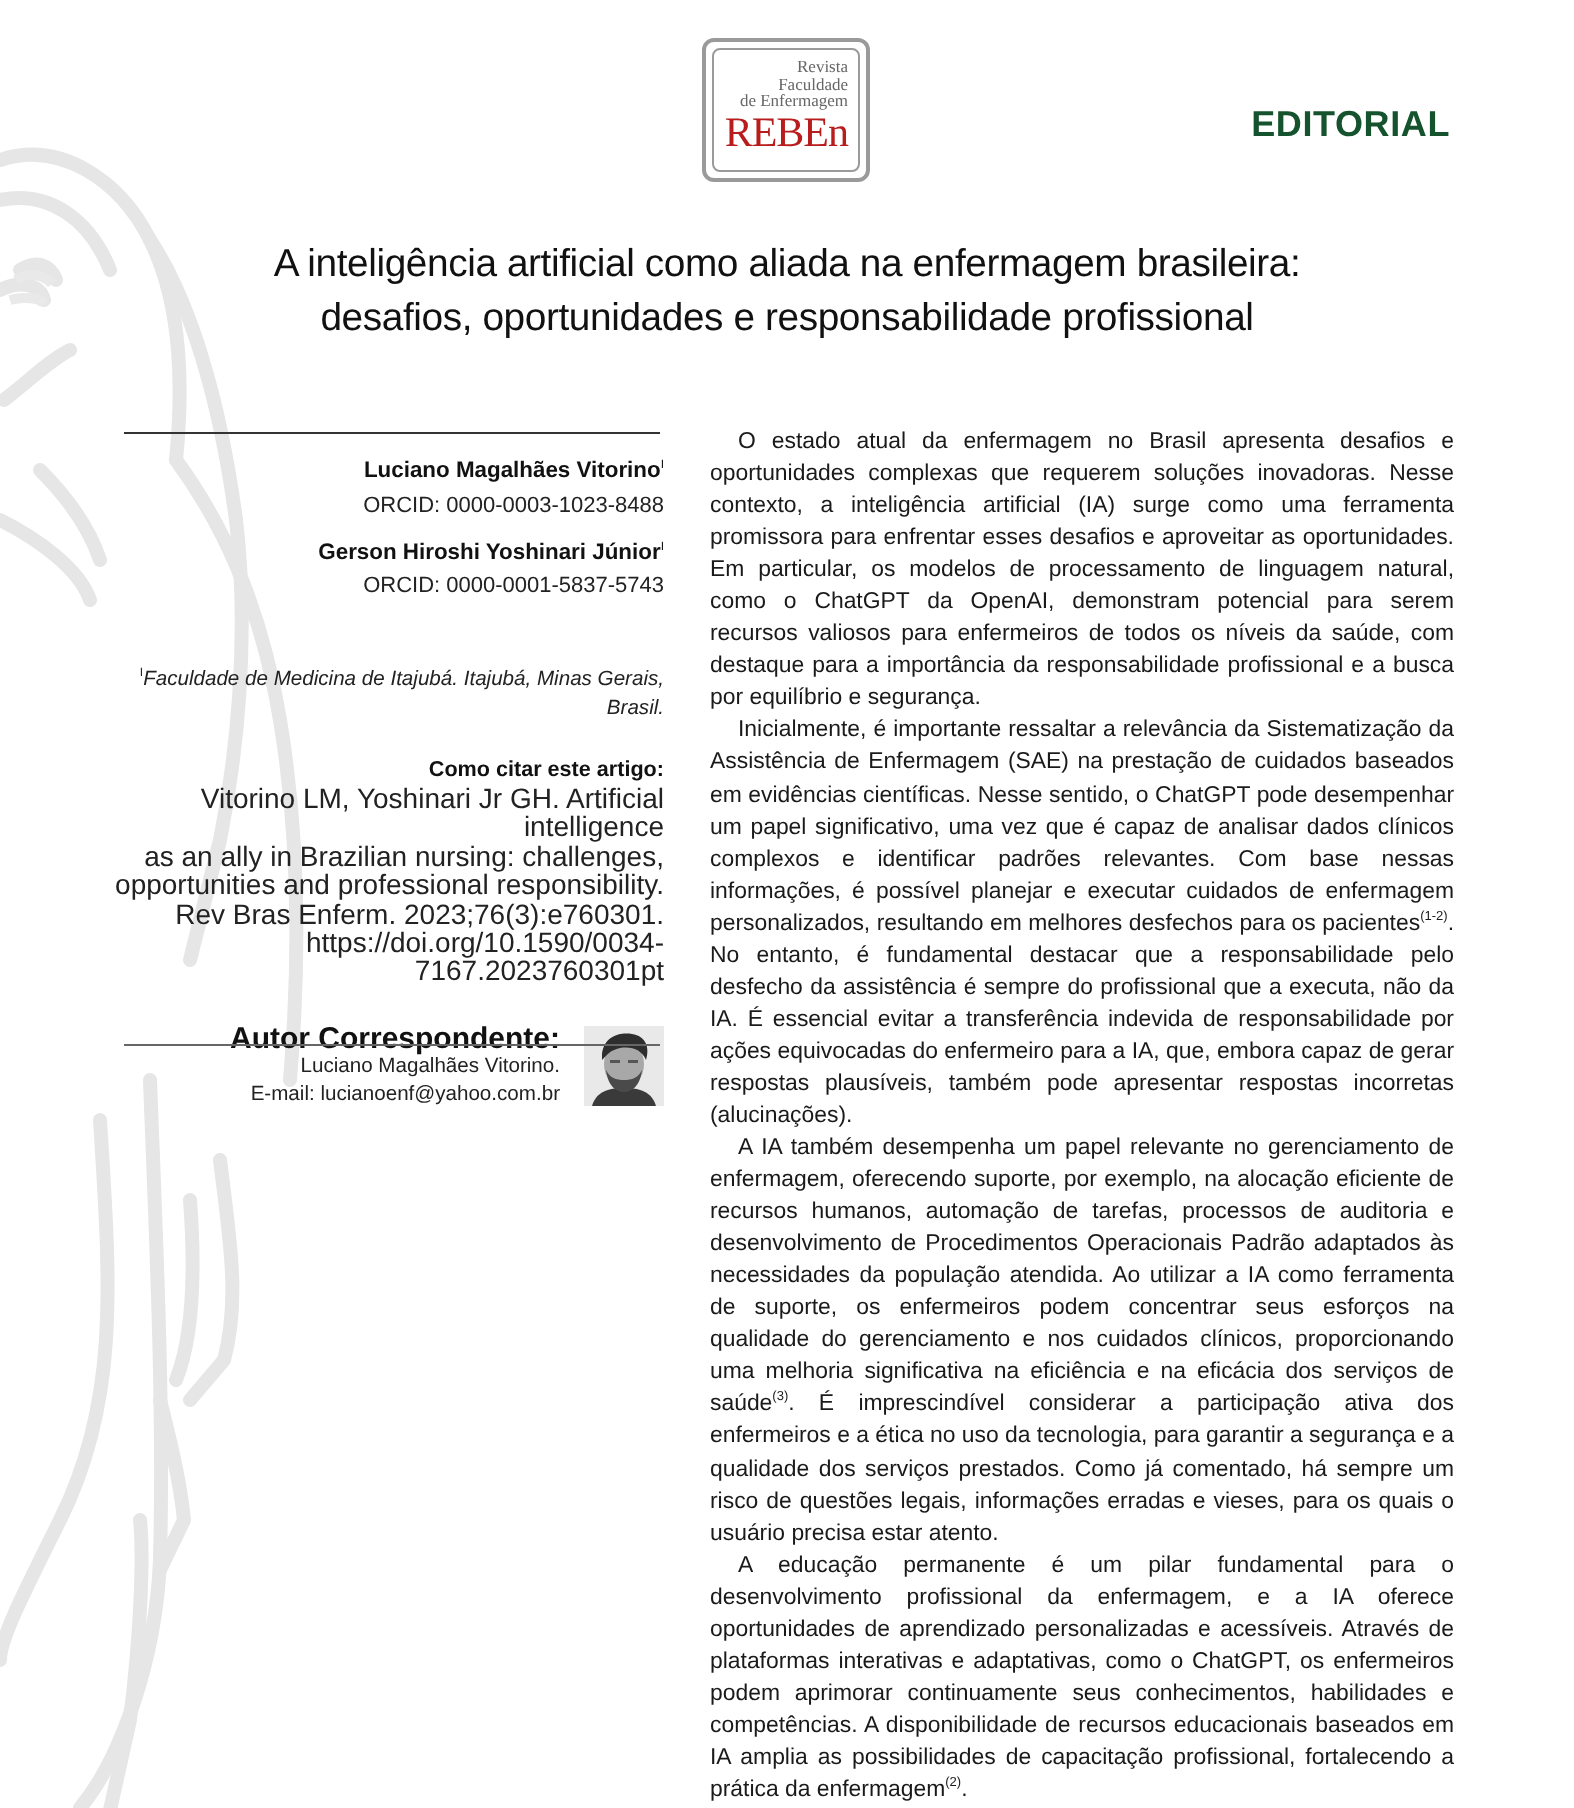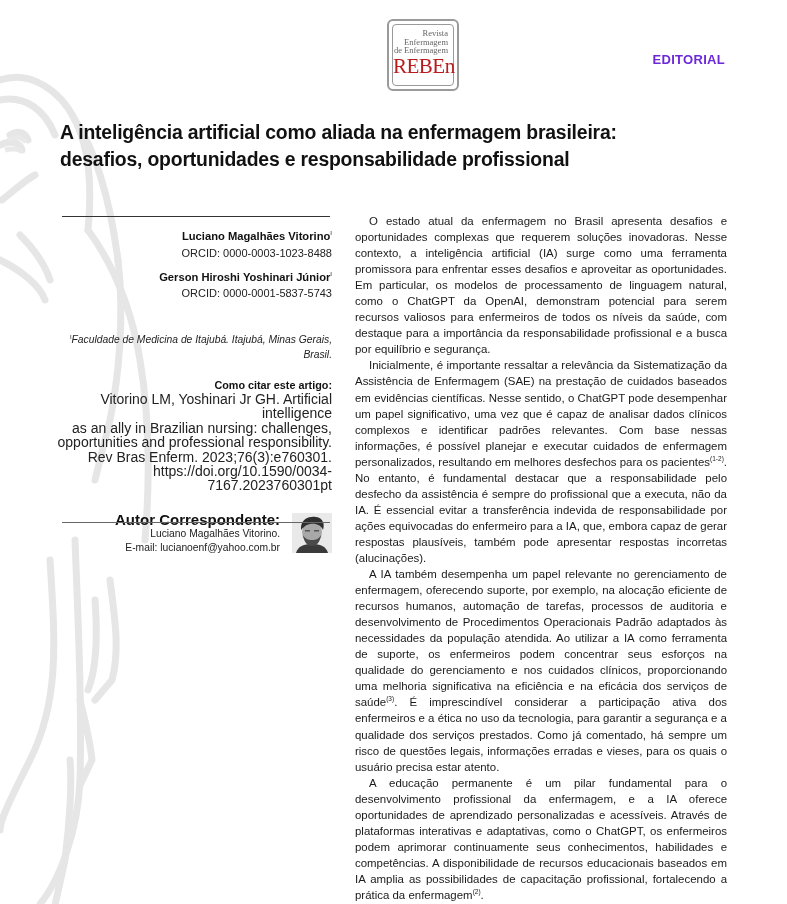--- a/index.html
+++ b/index.html
@@ -1,30 +1,30 @@
 <!DOCTYPE html>
 <html><head>
 <meta charset="utf-8">
 <style>
   html, body { margin: 0; padding: 0; background: #ffffff; }
   body { width: 787px; height: 904px; position: relative; overflow: hidden;
          font-family: "DejaVu Sans", "Liberation Sans", sans-serif; color: #1a1a1a; }
   .watermark { position: absolute; left: 0; top: 0; width: 360px; height: 904px; z-index: 0; }
-  .logo { position: absolute; left: 351px; top: 19px; width: 72px; height: 72px;
+  .logo { position: absolute; left: 351px; top: 19px; width: 84px; height: 72px;
           border: 2px solid #9a9a9a; border-radius: 6px; box-sizing: border-box;
-          padding: 3px; background: #fff; z-index: 2; margin-left: 36px; }
+          padding: 3px; background: #fff; z-index: 2; }
   .logo-inner { width: 100%; height: 100%; border: 1px solid #9a9a9a; border-radius: 4px;
           box-sizing: border-box; text-align: right; padding: 4px 5px 0 0;
           font-family: "Liberation Serif", "DejaVu Serif", serif; color: #666; }
   .logo-small { font-size: 8.5px; line-height: 8.5px; display: block; }
   .logo-big { font-size: 21px; line-height: 20px; display: block; color: #b91c1c; margin-top: 1px; letter-spacing: -0.5px; }
   .section-label { position: absolute; right: 62px; top: 52px; font-family: "Liberation Sans", sans-serif;
-          font-weight: bold; font-size: 13px; color: #6d28d9; letter-spacing: 0.3px; z-index: 2; }
-  .title { position: absolute; left: 60px; top: 119px; width: 667px; 
-          font-family: "Liberation Sans", sans-serif; font-weight: bold; font-size: 19.4px;
+          font-weight: bold; font-size: 18px; color: #14532d; letter-spacing: 0.3px; z-index: 2; }
+  .title { position: absolute; left: 60px; top: 119px; width: 667px; text-align: center;
+          font-family: "Liberation Sans", sans-serif; font-weight: normal; font-size: 19.4px;
           line-height: 27px; color: #111; z-index: 2; letter-spacing: -0.2px; }
   .rule { position: absolute; height: 0; border-top: 1.5px solid #333; z-index: 2; }
   .left-col { position: absolute; left: 55px; top: 226px; width: 277px; text-align: right;
           font-family: "Liberation Sans", sans-serif; z-index: 2; font-size: 10.4px; color: #222; }
   .author-name { font-weight: bold; font-size: 11.2px; color: #111; margin: 0; line-height: 15px; }
   .author-name sup { font-size: 6px; vertical-align: super; font-weight: normal; }
   .orcid { margin: 2px 0 7px 0; line-height: 14px; font-size: 11px; }
   .affiliation { font-style: italic; margin-top: 30px; line-height: 14px; font-size: 10.3px; }
   .affiliation sup { font-size: 6px; font-style: normal; }
   .cite-head { font-weight: bold; margin-top: 16px; font-size: 10.8px; line-height: 14px; color: #111; }
@@ -63,21 +63,21 @@
   </g>
   <g fill="none" stroke="#e9e9e9" stroke-width="5">
     <path d="M8 140 C 14 136, 22 137, 26 142"></path>
     <path d="M5 150 C 12 148, 20 149, 22 152"></path>
   </g>
 </svg>
 
 <div class="logo">
   <div class="logo-inner">
     <span class="logo-small">Revista</span>
-    <span class="logo-small">Enfermagem</span>
+    <span class="logo-small">Faculdade</span>
     <span class="logo-small">de Enfermagem</span>
     <span class="logo-big">REBEn</span>
   </div>
 </div>
 
 <div class="section-label">EDITORIAL</div>
 
 <div class="title">
   <div>A inteligência artificial como aliada na enfermagem brasileira:</div>
   <div>desafios, oportunidades e responsabilidade profissional</div>

